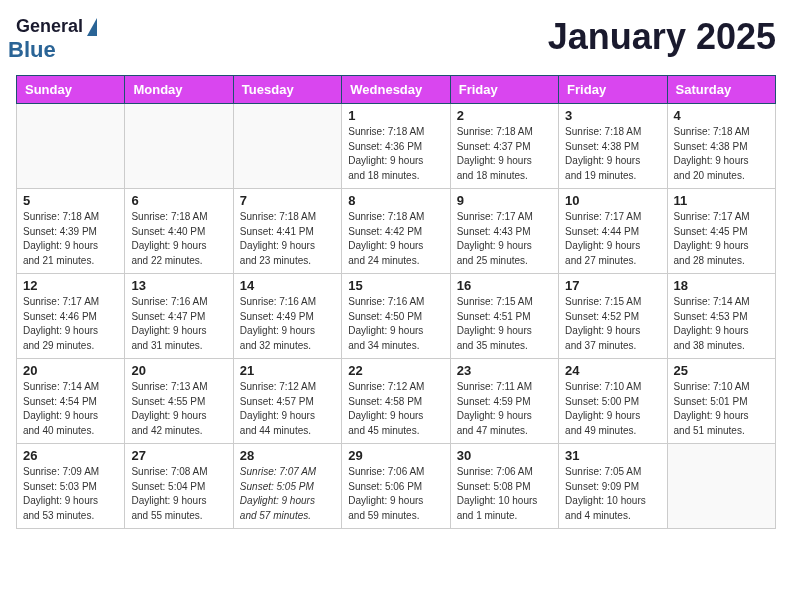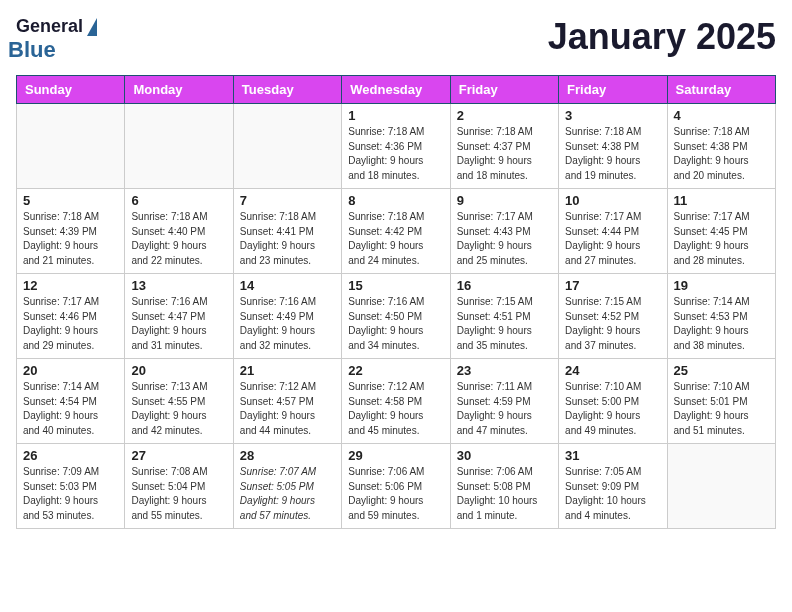--- a/index.html
+++ b/index.html
@@ -248,21 +248,21 @@
 and 35 minutes.</div>
         </td>
         <td>
           <div class="day-number">17</div>
           <div class="day-info" style="white-space: pre-line;">Sunrise: 7:15 AM
 Sunset: 4:52 PM
 Daylight: 9 hours
 and 37 minutes.</div>
         </td>
         <td>
-          <div class="day-number">19</div>
+          <div class="day-number">18</div>
           <div class="day-info" style="white-space: pre-line;">Sunrise: 7:14 AM
 Sunset: 4:53 PM
 Daylight: 9 hours
 and 38 minutes.</div>
         </td>
       </tr>
       <tr class="week-row">
         <td>
           <div class="day-number">20</div>
           <div class="day-info" style="white-space: pre-line;">Sunrise: 7:14 AM

